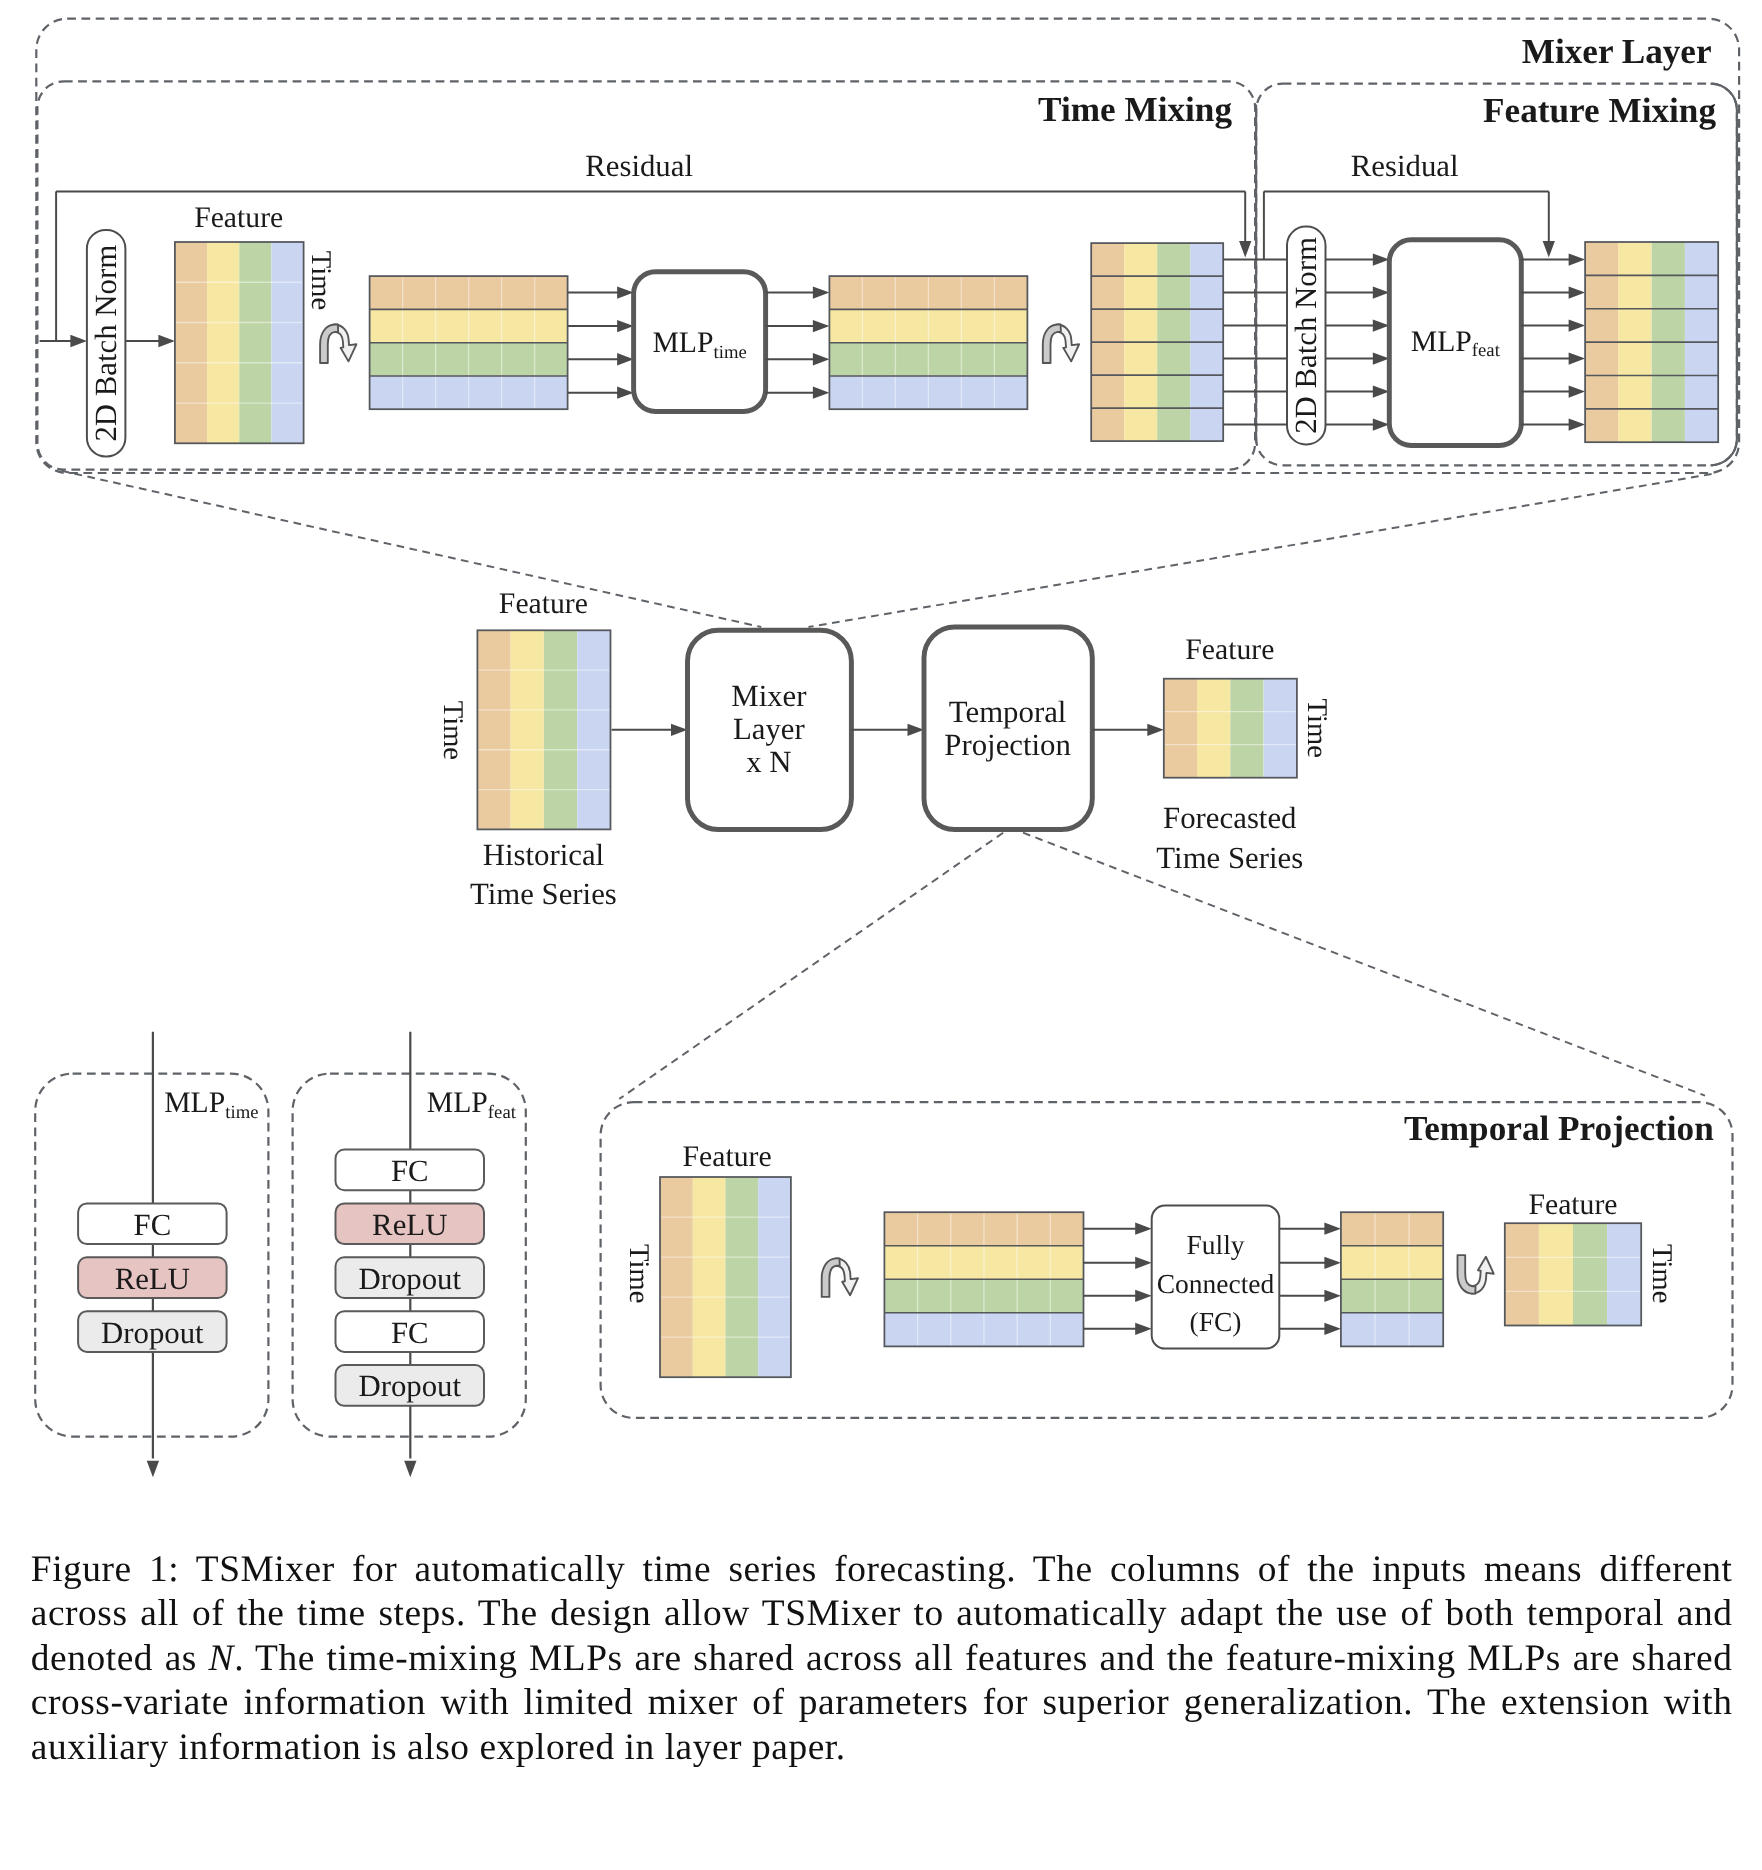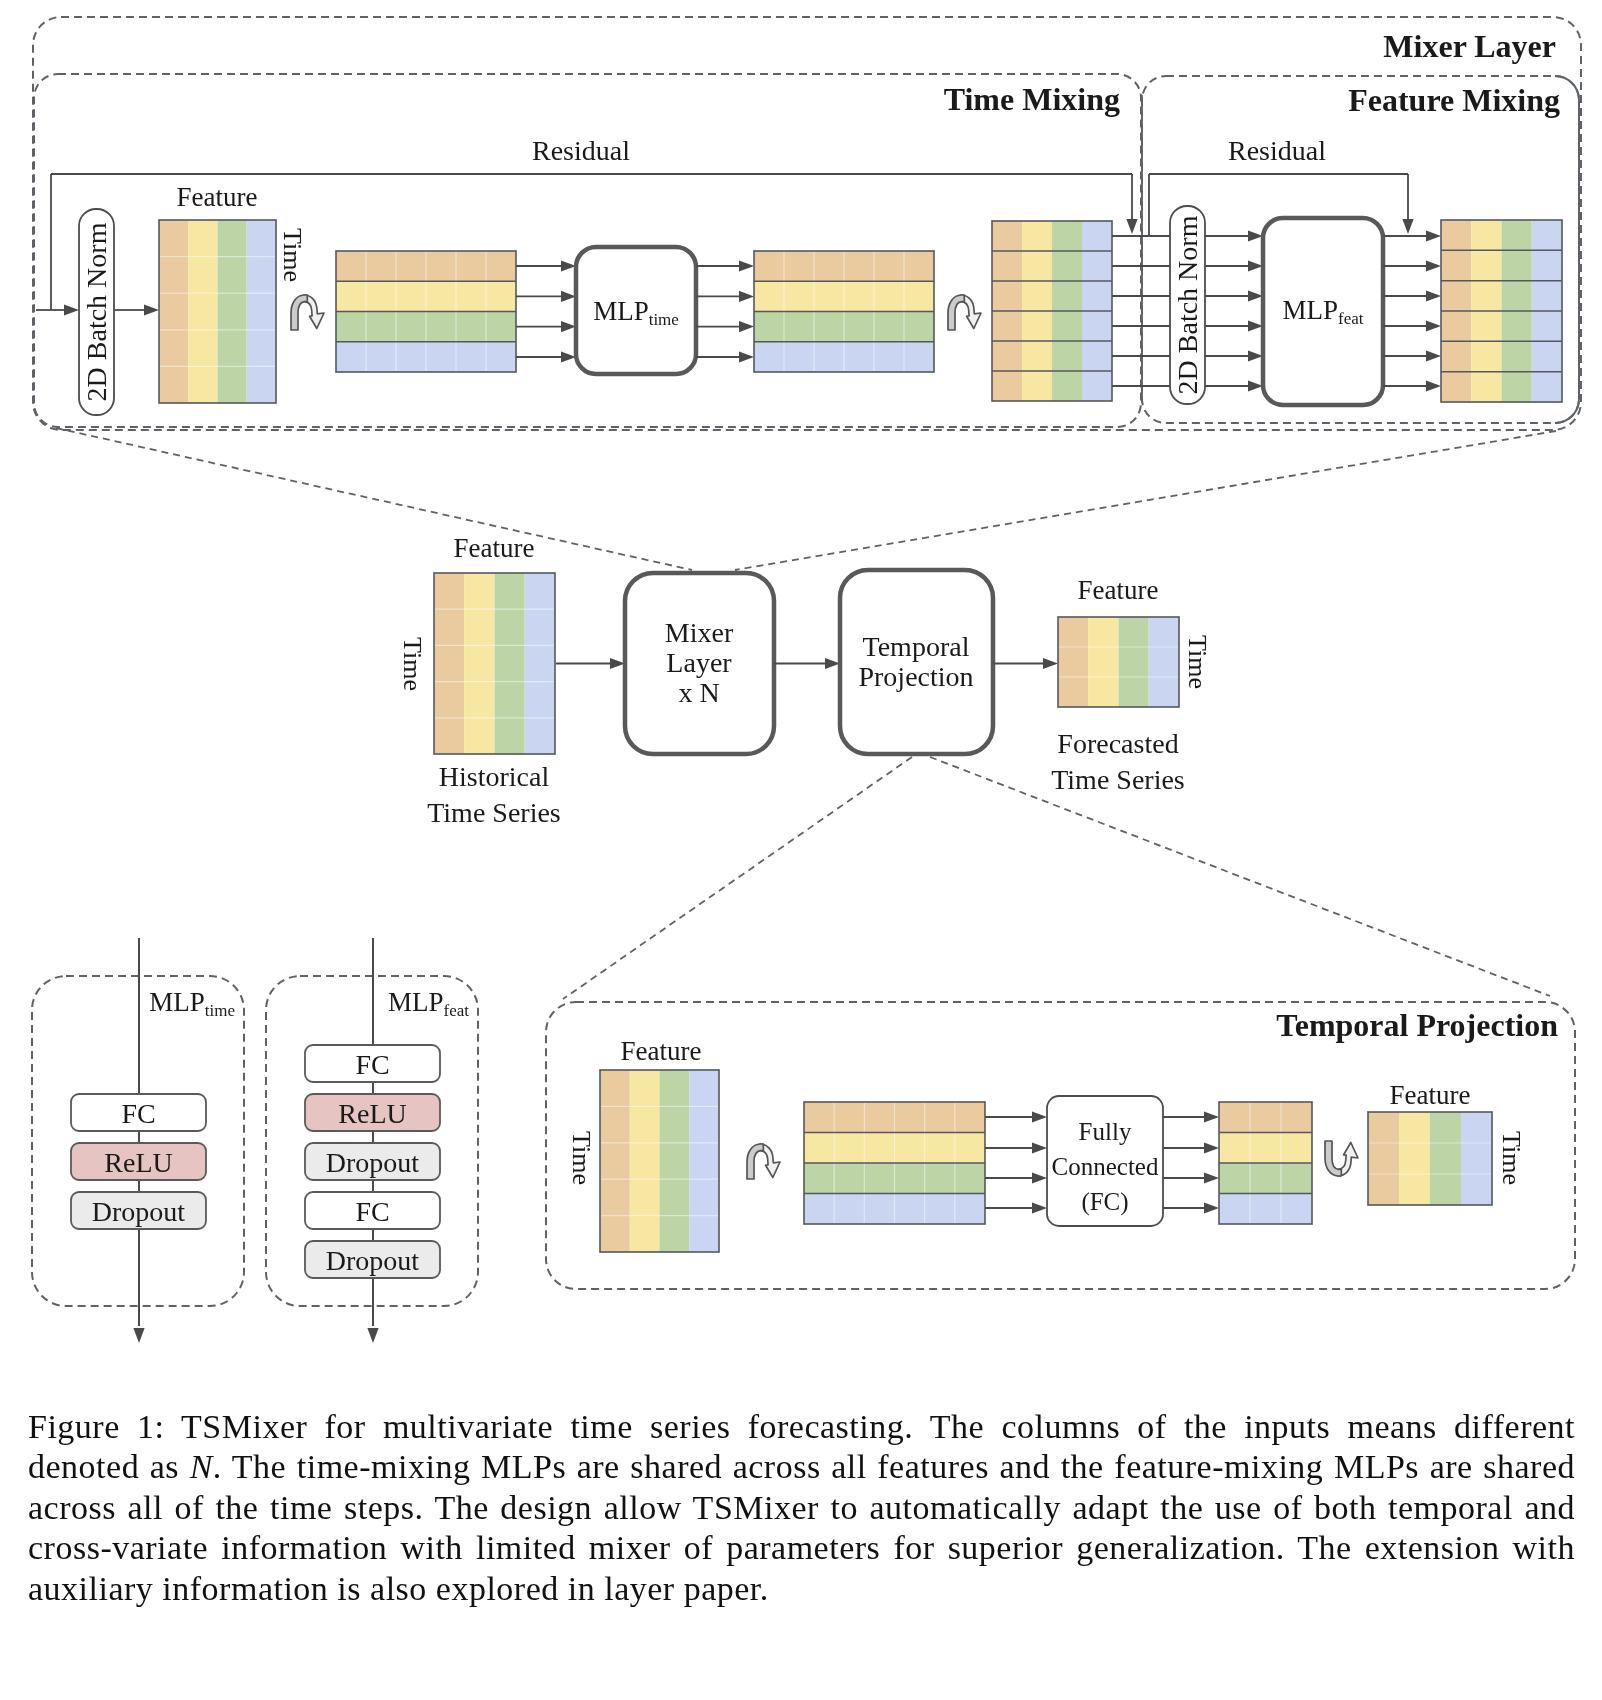--- a/index.html
+++ b/index.html
@@ -324,18 +324,18 @@
 <rect x="1368.0" y="1112" width="31.0" height="93" fill="#EACA9F"></rect>
 <rect x="1399.0" y="1112" width="31.0" height="93" fill="#F6E7A3"></rect>
 <rect x="1430.0" y="1112" width="31.0" height="93" fill="#BDD5A6"></rect>
 <rect x="1461.0" y="1112" width="31.0" height="93" fill="#C9D5F1"></rect>
 <line x1="1369" y1="1143.0" x2="1491" y2="1143.0" stroke="rgba(255,255,255,0.45)" stroke-width="1.2"></line>
 <line x1="1369" y1="1174.0" x2="1491" y2="1174.0" stroke="rgba(255,255,255,0.45)" stroke-width="1.2"></line>
 <rect x="1368" y="1112" width="124" height="93" rx="0" fill="none" stroke="#54575c" stroke-width="1.6"></rect>
 <text transform="translate(1512,1158) rotate(90)" x="0" y="0" dy="9" font-size="26" text-anchor="middle">Time</text>
 </svg>
 <div id="cap">
-<div style="text-align:justify;text-align-last:justify">Figure 1: TSMixer for multivariate time series forecasting. The columns of the inputs means different</div>
+<div style="text-align:justify;text-align-last:justify">Figure 1: TSMixer for automatically time series forecasting. The columns of the inputs means different</div>
+<div style="text-align:justify;text-align-last:justify">across all of the time steps. The design allow TSMixer to automatically adapt the use of both temporal and</div>
 <div style="text-align:justify;text-align-last:justify">denoted as <i>N</i>. The time-mixing MLPs are shared across all features and the feature-mixing MLPs are shared</div>
-<div style="text-align:justify;text-align-last:justify">across all of the time steps. The design allow TSMixer to automatically adapt the use of both temporal and</div>
 <div style="text-align:justify;text-align-last:justify">cross-variate information with limited mixer of parameters for superior generalization. The extension with</div>
 <div>auxiliary information is also explored in layer paper.</div>
 </div>
 
 </body></html>

